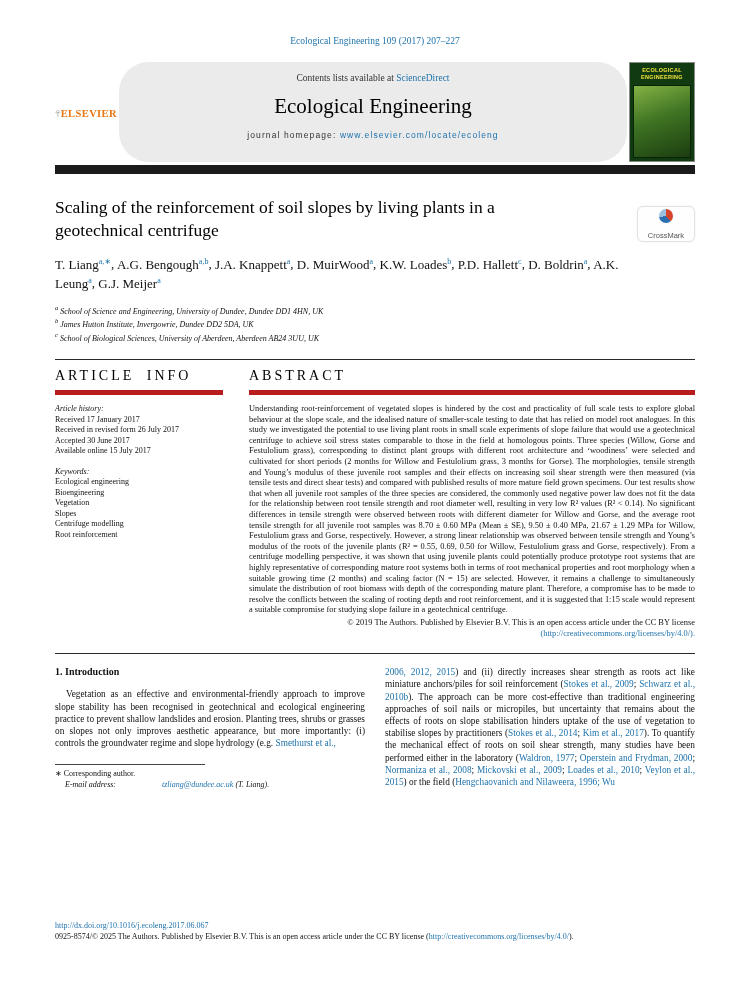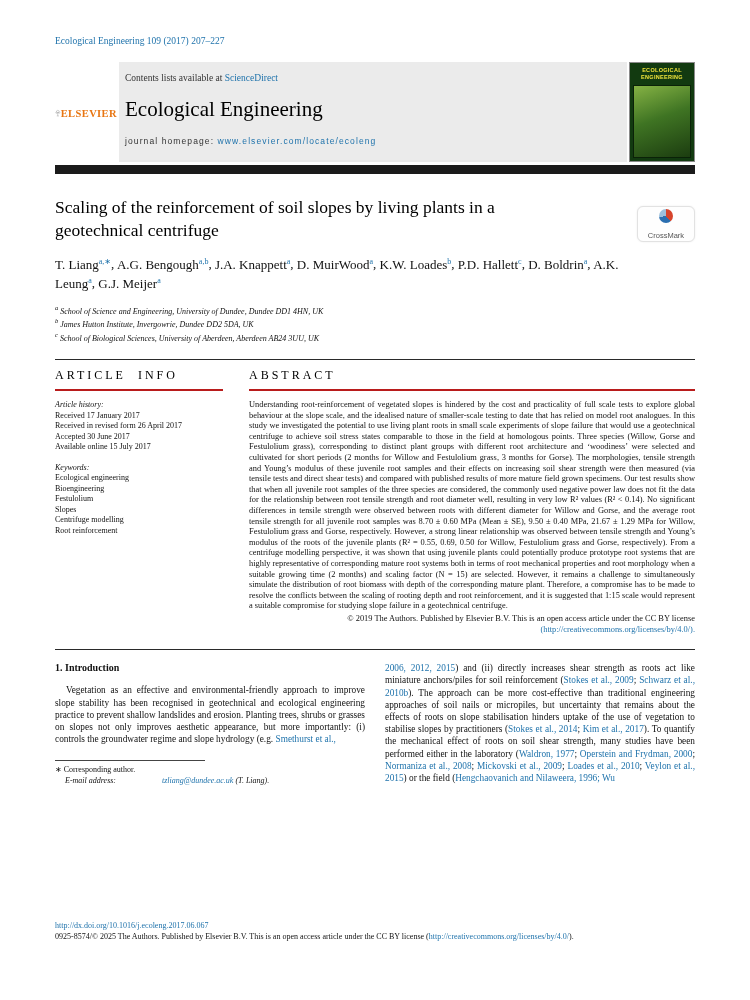--- a/index.html
+++ b/index.html
@@ -4,27 +4,27 @@
 <style>
   * { margin:0; padding:0; box-sizing:border-box; }
   html,body { background:#ffffff; }
   .page {
     width:750px; height:1000px; margin:0 auto; background:#fff;
     padding:36px 55px 0 55px; position:relative; overflow:hidden;
     font-family:"Liberation Serif", serif; color:#111;
     display:flex; flex-direction:column;
   }
   .lnk { color:#1e72ab; }
-  .citation { font-size:9.5px; color:#1e72ab; margin-bottom:16px; }
+  .citation { text-align:center; font-size:9.5px; color:#1e72ab; margin-bottom:16px; }
 
   
   .masthead { display:flex; height:100px; }
   .logo-block { width:62px; display:flex; flex-direction:row; align-items:center; justify-content:space-between; padding:4px 0 2px; }
   .elsevier-word { font-size:10.5px; font-weight:bold; color:#e87511; letter-spacing:0.4px; }
-  .mast-center { flex:1; background:#ebebeb; margin:0 2px; display:flex; flex-direction:column; align-items:flex-start; justify-content:space-between; padding:11px 6px 16px; }
+  .mast-center { flex:1; background:#ebebeb; margin:0 2px; display:flex; flex-direction:column; align-items:center; justify-content:space-between; padding:11px 6px 22px;border-radius:30px; }
   .contents-line { font-size:9.5px; color:#333; }
   .journal-title { font-size:21px; color:#000; }
   .homepage-line { font-family:"Liberation Sans", sans-serif; font-size:8.5px; letter-spacing:1.1px; color:#333; }
   .cover { width:66px; border:1px solid #8a8a8a; position:relative; background:#123a10; overflow:hidden; }
   .cover-title { position:relative; z-index:2; font-family:"Liberation Sans", sans-serif; font-weight:bold; font-size:5.5px; line-height:1.35; color:#f2e43a; text-align:center; padding:4px 2px 2px; letter-spacing:0.3px; }
   .cover-art { position:absolute; left:3px; right:3px; top:22px; bottom:3px; background:linear-gradient(160deg,#85b244 0%,#3f7423 45%,#1c3d10 100%); border:1px solid #0a2208; }
   .black-bar { height:9px; background:#1b1b1b; margin-top:3px; }
 
   
   .title-row { display:flex; justify-content:space-between; margin-top:22px;align-items:flex-end; }
@@ -36,21 +36,21 @@
   
   .authors { width:575px; font-size:13px; margin-top:13px; line-height:1.45; }
   .authors sup.aff { color:#1e72ab; font-size:8px; }
   .affiliations { margin-top:9px; font-size:8px; font-style:italic; line-height:1.4; }
   .affiliations sup { font-size:6.5px; }
 
   
   .info-abstract { display:flex; border-top:1px solid #2a2a2a; border-bottom:1px solid #2a2a2a; margin-top:15px; padding-bottom:14px; }
   .col-info { width:168px; margin-right:26px; flex-shrink:0; }
   .col-abs { flex:1; }
-  .col-header { font-size:12px; letter-spacing:3px; word-spacing:6px; padding:8px 0 6px; border-bottom:2px solid #b91c1c; margin-bottom:9px; color:#000; }
+  .col-header { font-size:14px; letter-spacing:3px; word-spacing:6px; padding:8px 0 6px; border-bottom:5px solid #b91c1c; margin-bottom:9px; color:#000; }
   .info-body { font-size:8px; line-height:10.5px; }
   .info-label { font-style:italic; }
   .info-gap { height:10px; }
   .abs-text { font-size:8.4px; line-height:10.6px; text-align:justify; color:#111; }
   .license { margin-top:2px; font-size:8.4px; line-height:10.6px; text-align:right; }
 
   
   .intro { display:flex; gap:20px; margin-top:12px; }
   .icol { flex:1; font-size:9.3px; line-height:12.2px; text-align:justify; }
   .sec-head { font-weight:bold; font-size:10px; margin-bottom:10px; text-align:left; }
@@ -117,30 +117,30 @@
       <div class="aff-line"><sup>c</sup> School of Biological Sciences, University of Aberdeen, Aberdeen AB24 3UU, UK</div>
     </div>
 
   <div class="info-abstract">
     <div class="col-info">
       <div class="col-header">ARTICLE INFO</div>
       <div class="info-body">
         <div class="info-label">Article history:</div>
         <div>
             <div>Received 17 January 2017</div>
-            <div>Received in revised form 26 April 2017</div>
+            <div>Received in revised form 26 July 2017</div>
             <div>Accepted 30 June 2017</div>
             <div>Available online 15 July 2017</div>
           </div>
         <div class="info-gap"></div>
         <div class="info-label">Keywords:</div>
         <div>
             <div>Ecological engineering</div>
             <div>Bioengineering</div>
-            <div>Festulolium</div>
+            <div>Vegetation</div>
             <div>Slopes</div>
             <div>Centrifuge modelling</div>
             <div>Root reinforcement</div>
           </div>
       </div>
     </div>
     <div class="col-abs">
       <div class="col-header">ABSTRACT</div>
       <div class="abs-text">Understanding root-reinforcement of vegetated slopes is hindered by the cost and practicality of full scale tests to explore global behaviour at the slope scale, and the idealised nature of smaller-scale testing to date that has relied on model root analogues. In this study we investigated the potential to use living plant roots in small scale experiments of slope failure that would use a geotechnical centrifuge to achieve soil stress states comparable to those in the field at homologous points. Three species (Willow, Gorse and Festulolium grass), corresponding to distinct plant groups with different root architecture and ‘woodiness’ were selected and cultivated for short periods (2 months for Willow and Festulolium grass, 3 months for Gorse). The morphologies, tensile strength and Young’s modulus of these juvenile root samples and their effects on increasing soil shear strength were then measured (via tensile tests and direct shear tests) and compared with published results of more mature field grown specimens. Our test results show that when all juvenile root samples of the three species are considered, the commonly used negative power law does not fit the data for the relationship between root tensile strength and root diameter well, resulting in very low R² values (R² &lt; 0.14). No significant differences in tensile strength were observed between roots with different diameter for Willow and Gorse, and the average root tensile strength for all juvenile root samples was 8.70 ± 0.60 MPa (Mean ± SE), 9.50 ± 0.40 MPa, 21.67 ± 1.29 MPa for Willow, Festulolium grass and Gorse, respectively. However, a strong linear relationship was observed between tensile strength and Young’s modulus of the roots of the juvenile plants (R² = 0.55, 0.69, 0.50 for Willow, Festulolium grass and Gorse, respectively). From a centrifuge modelling perspective, it was shown that using juvenile plants could potentially produce prototype root systems that are highly representative of corresponding mature root systems both in terms of root mechanical properties and root morphology when a suitable growing time (2 months) and scaling factor (N = 15) are selected. However, it remains a challenge to simultaneously simulate the distribution of root biomass with depth of the corresponding mature plant. Therefore, a compromise has to be made to resolve the conflicts between the scaling of rooting depth and root reinforcement, and it is suggested that 1:15 scale would represent a suitable compromise for studying slope failure in a geotechnical centrifuge.</div>
       <div class="license">

